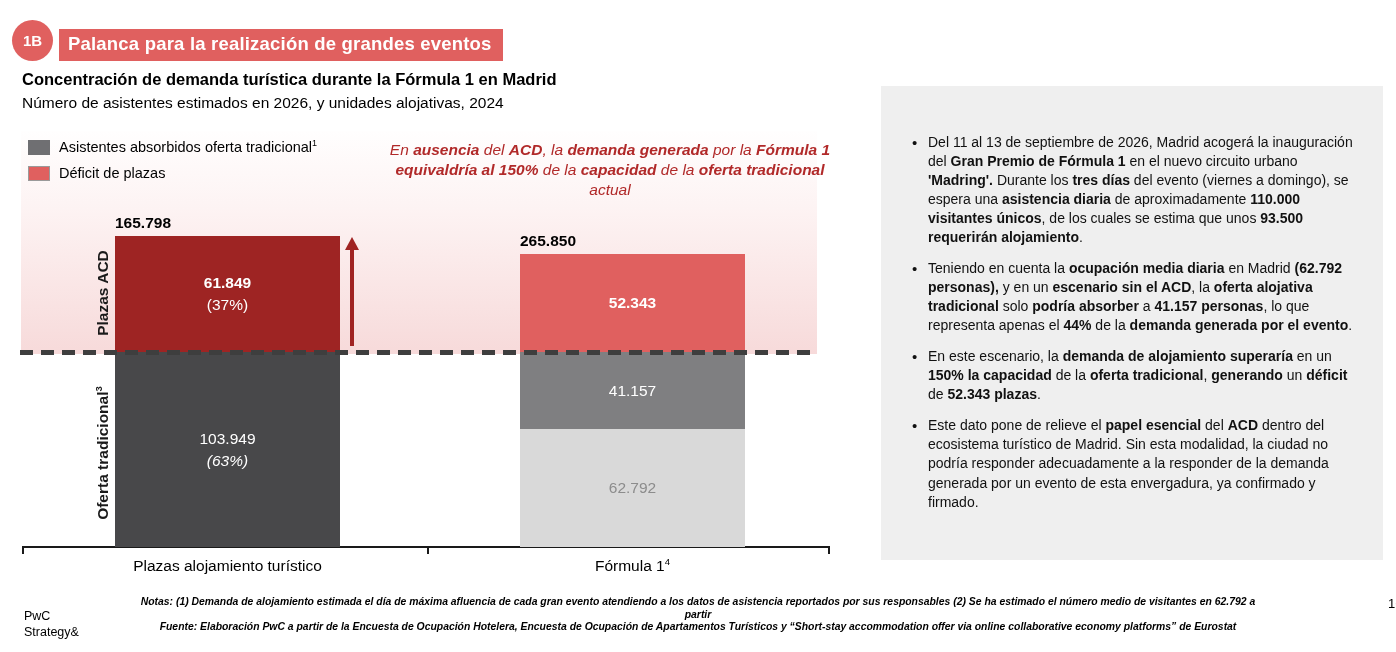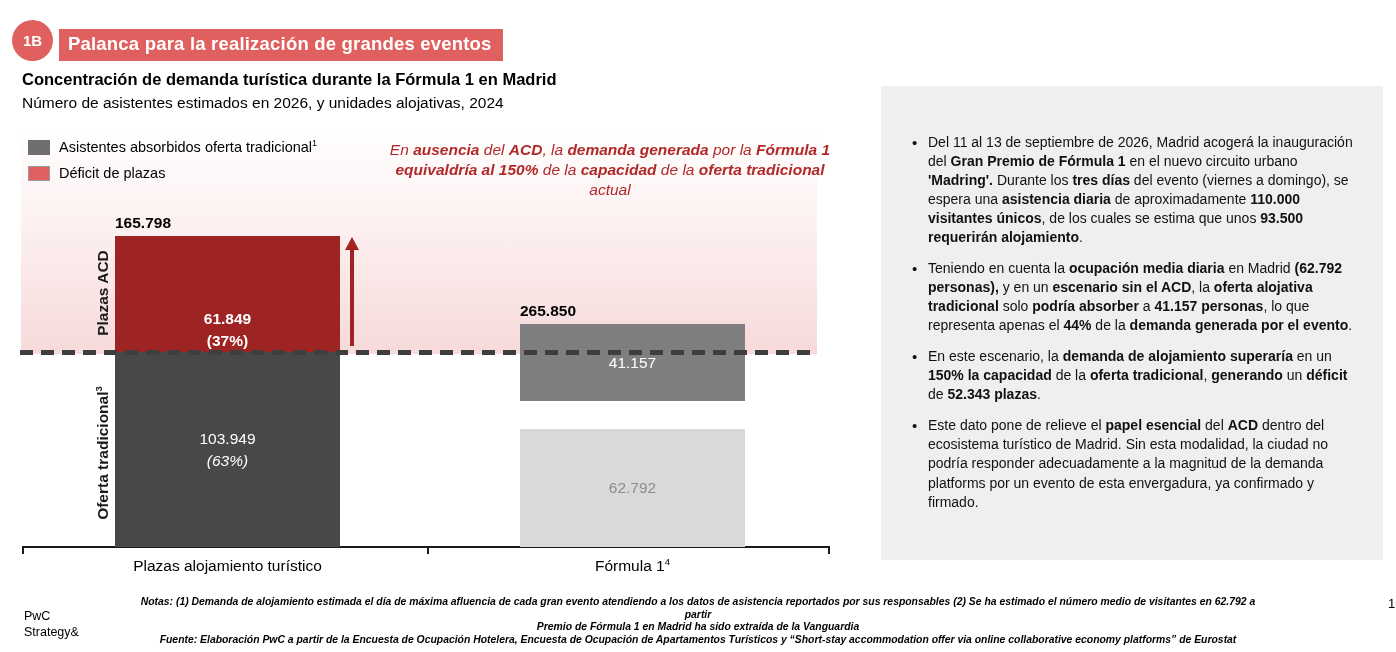--- a/index.html
+++ b/index.html
@@ -93,37 +93,40 @@
     <span class="swatch" style="background-color: rgb(224, 96, 95);"></span>
     <span class="legend-label"><span>Déficit de plazas</span></span>
   </div>
 </div>
 
 <div class="abs annotation"><span>En </span><span style="font-weight: bold;">ausencia</span><span> del </span><span style="font-weight: bold;">ACD</span><span>, la </span><span style="font-weight: bold;">demanda generada</span><span> por la </span><span style="font-weight: bold;">Fórmula 1 equivaldría al 150%</span><span> de la </span><span style="font-weight: bold;">capacidad</span><span> de la </span><span style="font-weight: bold;">oferta tradicional</span><span> actual</span></div>
 
 <div class="bar bar-0">
   <div class="bar-total">165.798</div>
   <div>
-      <div class="seg" style="height: 116px; background: rgb(158, 36, 35); justify-content: flex-end;">
+      <div class="seg" style="height: 116px; background: rgb(158, 36, 35);">
         <div class="seg-label" style="color: rgb(255, 255, 255);"><span style="font-weight: bold;">61.849</span></div>
-        <div class="seg-label" style="color: rgb(255, 255, 255);"><span style="font-weight: bold;">(37%)</span></div>
+        <div class="seg-label" style="color: rgb(255, 255, 255);"><span style="font-weight: normal;">(37%)</span></div>
       </div>
       <div class="seg" style="height: 195px; background: rgb(72, 72, 74);">
         <div class="seg-label" style="color: rgb(255, 255, 255); text-align: center;"><span>103.949</span></div>
         <div class="seg-label" style="color: rgb(255, 255, 255); text-align: center;"><span style="font-style: italic;">(63%)</span></div>
       </div>
     </div>
 </div>
 <div class="bar bar-1">
   <div class="bar-total">265.850</div>
   <div>
+      <div class="seg" style="height: 98px; background: rgb(224, 96, 95);">
+        <div class="seg-label" style="color: rgb(255, 255, 255);"><span style="font-weight: bold;">52.343</span></div>
+      </div>
       <div class="seg" style="height: 77px; background: rgb(127, 127, 129);">
         <div class="seg-label" style="color: rgb(255, 255, 255);"><span>41.157</span></div>
       </div>
-      <div class="seg" style="height: 118px; background: rgb(217, 217, 217); margin-top: 28px;">
+      <div class="seg" style="height: 118px; background: rgb(217, 217, 217);">
         <div class="seg-label" style="color: rgb(140, 140, 140);"><span>62.792</span></div>
       </div>
     </div>
 </div>
 
 <div class="abs dashed-line"></div>
 
 <div class="abs arrow-head"></div>
 <div class="abs arrow-stem"></div>
 
@@ -135,26 +138,25 @@
 <div class="abs tick tick-1"></div>
 <div class="abs tick tick-2"></div>
 <div class="abs cat-label cat-0"><span>Plazas alojamiento turístico</span></div>
 <div class="abs cat-label cat-1"><span>Fórmula 1</span><sup>4</sup></div>
 
 <div class="abs panel">
   <ul>
       <li><span>Del 11 al 13 de septiembre de 2026, Madrid acogerá la inauguración del </span><span style="font-weight: bold;">Gran Premio de Fórmula 1</span><span> en el nuevo circuito urbano </span><span style="font-weight: bold;">'Madring'.</span><span> Durante los </span><span style="font-weight: bold;">tres días</span><span> del evento (viernes a domingo), se espera una </span><span style="font-weight: bold;">asistencia diaria</span><span> de aproximadamente </span><span style="font-weight: bold;">110.000 visitantes únicos</span><span>, de los cuales se estima que unos </span><span style="font-weight: bold;">93.500 requerirán alojamiento</span><span>.</span></li>
       <li><span>Teniendo en cuenta la </span><span style="font-weight: bold;">ocupación media diaria</span><span> en Madrid </span><span style="font-weight: bold;">(62.792 personas),</span><span> y en un </span><span style="font-weight: bold;">escenario sin el ACD</span><span>, la </span><span style="font-weight: bold;">oferta alojativa tradicional</span><span> solo </span><span style="font-weight: bold;">podría absorber</span><span> a </span><span style="font-weight: bold;">41.157 personas</span><span>, lo que representa apenas el </span><span style="font-weight: bold;">44%</span><span> de la </span><span style="font-weight: bold;">demanda generada por el evento</span><span>.</span></li>
       <li><span>En este escenario, la </span><span style="font-weight: bold;">demanda de alojamiento superaría</span><span> en un </span><span style="font-weight: bold;">150% la capacidad</span><span> de la </span><span style="font-weight: bold;">oferta tradicional</span><span>, </span><span style="font-weight: bold;">generando</span><span> un </span><span style="font-weight: bold;">déficit</span><span> de </span><span style="font-weight: bold;">52.343 plazas</span><span>.</span></li>
-      <li><span>Este dato pone de relieve el </span><span style="font-weight: bold;">papel esencial</span><span> del </span><span style="font-weight: bold;">ACD</span><span> dentro del ecosistema turístico de Madrid. Sin esta modalidad, la ciudad no podría responder adecuadamente a la magnitud de la demanda platforms por un evento de esta envergadura, ya confirmado y firmado.</span></li>
+      <li><span>Este dato pone de relieve el </span><span style="font-weight: bold;">papel esencial</span><span> del </span><span style="font-weight: bold;">ACD</span><span> dentro del ecosistema turístico de Madrid. Sin esta modalidad, la ciudad no podría responder adecuadamente a la responder de la demanda generada por un evento de esta envergadura, ya confirmado y firmado.</span></li>
     </ul>
 </div>
 
 <div class="abs logo">
   <div>PwC</div>
   <div>Strategy&amp;</div>
 </div>
 <div class="abs notes">
   <div>Notas: (1) Demanda de alojamiento estimada el día de máxima afluencia de cada gran evento atendiendo a los datos de asistencia reportados por sus responsables (2) Se ha estimado el número medio de visitantes en 62.792 a partir</div>
-  <div>Premio de Fórmula 1 en Madrid ha sido extraída de la Vanguardia</div>
   <div>Fuente: Elaboración PwC a partir de la Encuesta de Ocupación Hotelera, Encuesta de Ocupación de Apartamentos Turísticos y “Short-stay accommodation offer via online collaborative economy platforms” de Eurostat</div>
 </div>
 <div class="abs page-num">16</div>
 
 </body></html>

